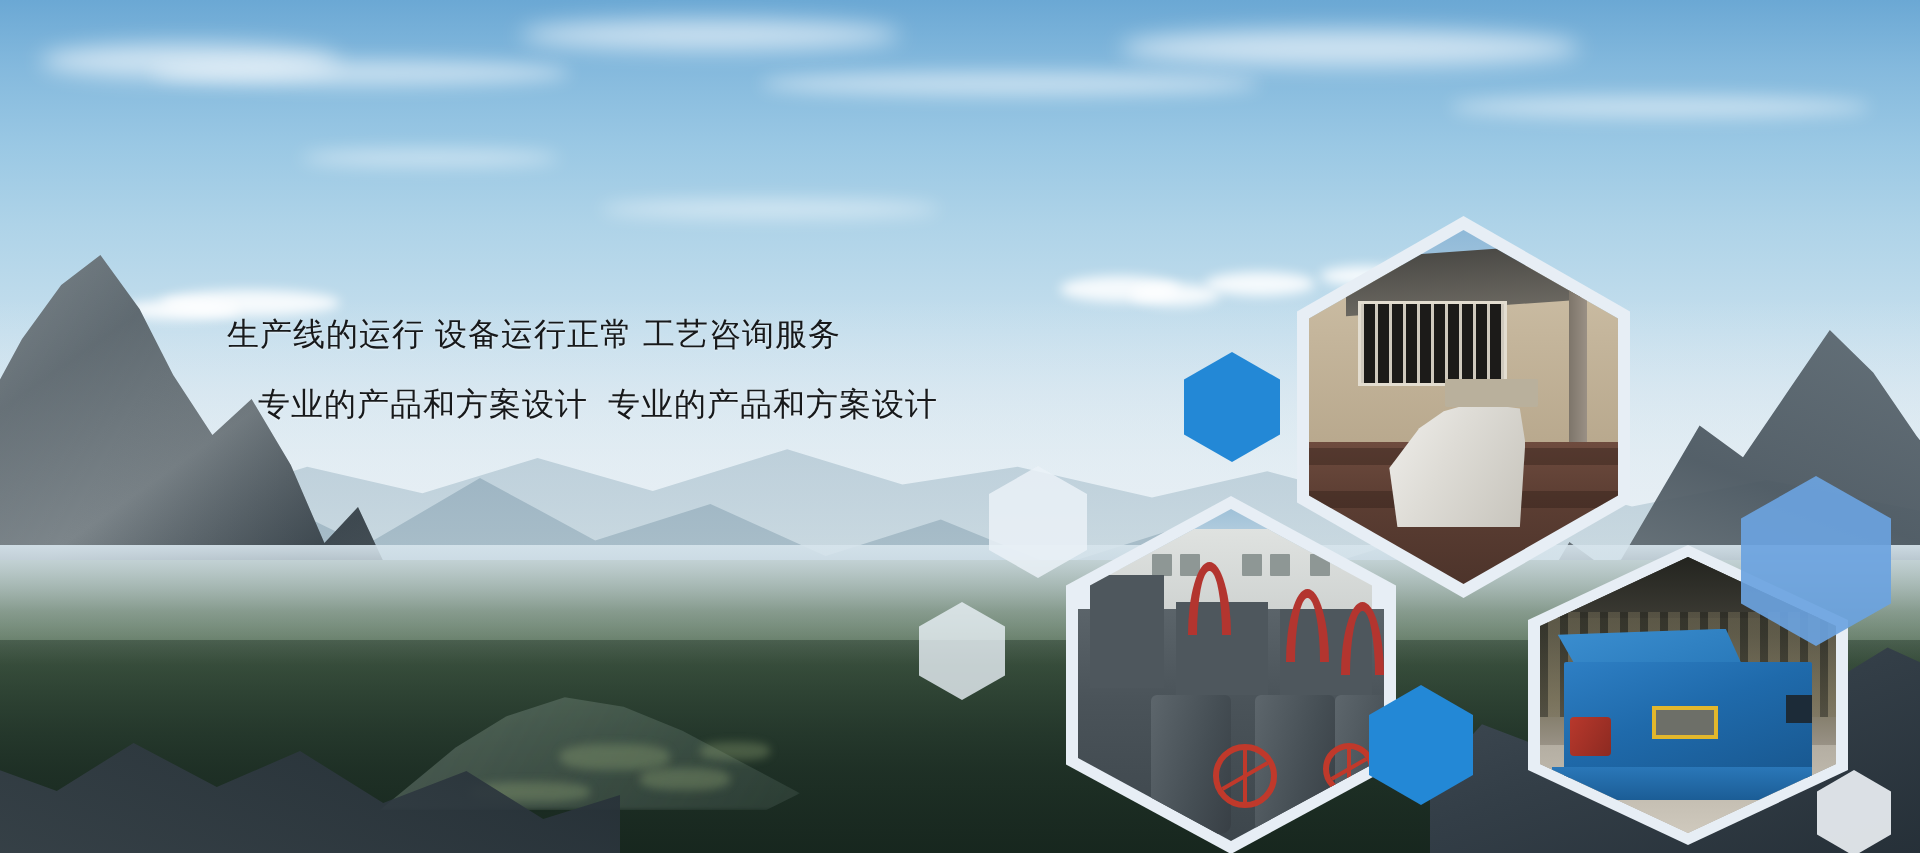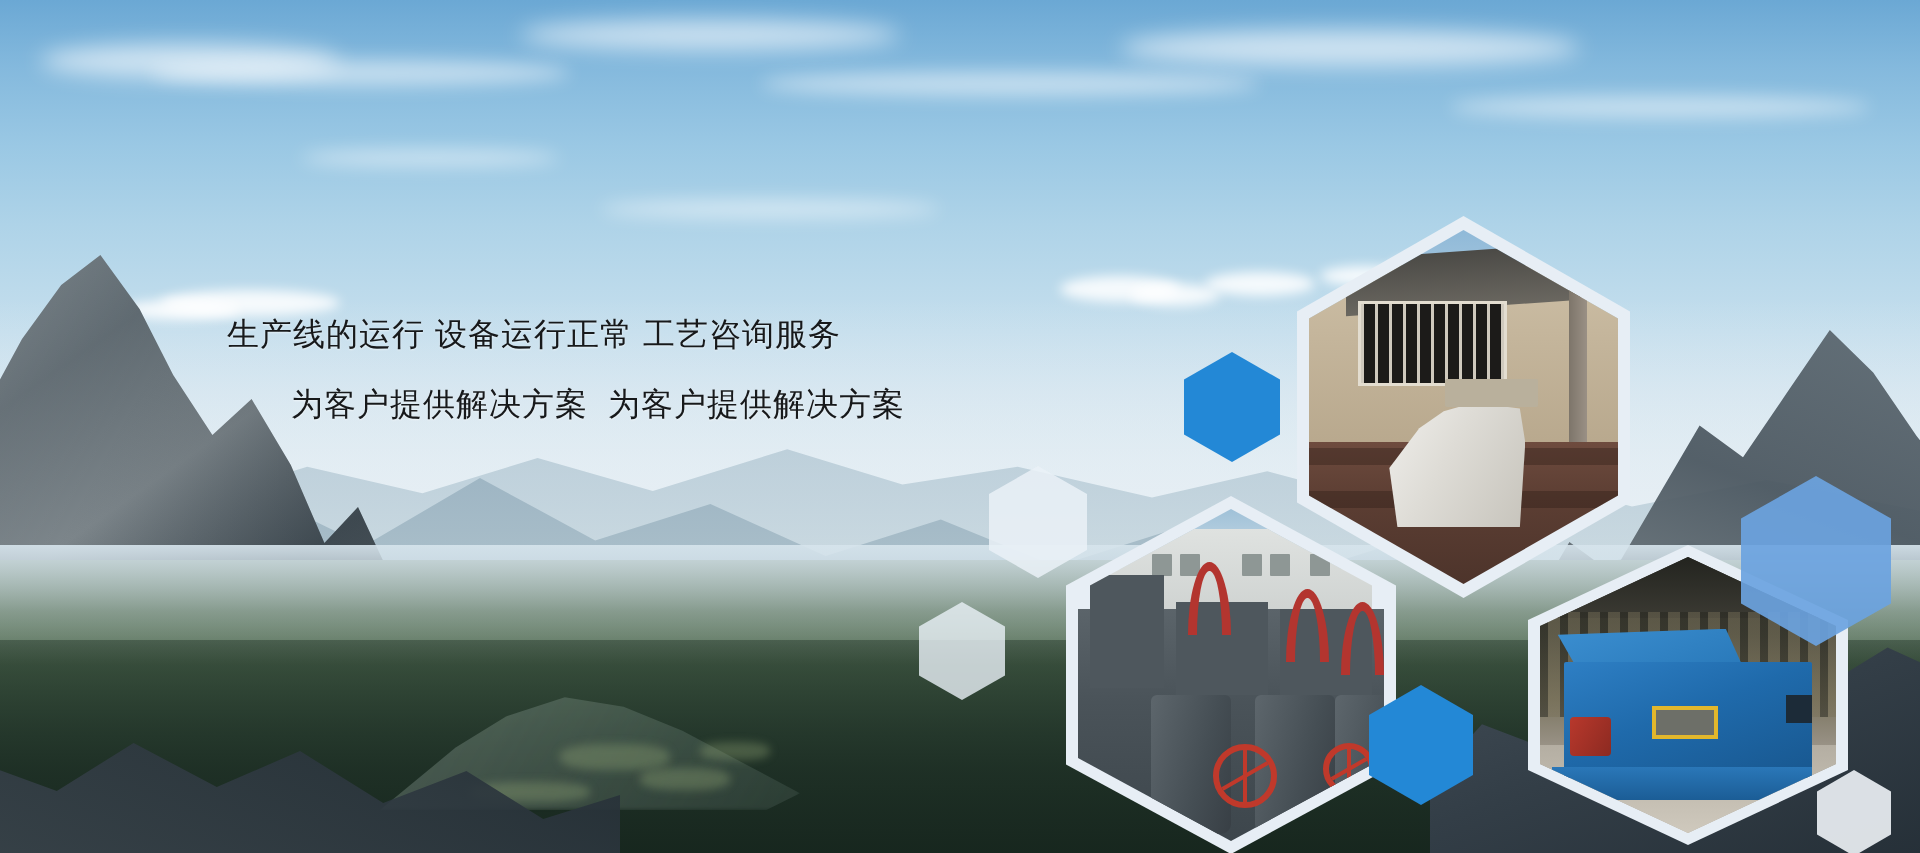--- a/index.html
+++ b/index.html
@@ -290,21 +290,21 @@
       <div class="field" style="left:470px; top:782px; width:120px; height:20px;"></div>
       <div class="field" style="left:700px; top:742px; width:70px;  height:18px;"></div>
     </div>
 
     <div class="rock-bottom-left"></div>
     <div class="rock-front"></div>
   </div>
 
   <div class="headline">
     <div class="line line-1">生产线的运行 设备运行正常 工艺咨询服务</div>
-    <div class="line line-2">为客户提供解决方案  为客户提供解决方案</div>
+    <div class="line line-2">专业的产品和方案设计  专业的产品和方案设计</div>
   </div>
 
   <div>
 
     <div class="hex-deco" style="left:1741px; top:476px; width:150px; height:170px; background:#6ba3e0; opacity:.92; z-index:5;"></div>
 
     <div class="hex-deco" style="left:989px; top:466px; width:98px; height:112px; background:#eaf1f7; opacity:.85; z-index:6;"></div>
 
     <div class="hex-deco" style="left:919px; top:602px; width:86px; height:98px; background:#eaf1f7; opacity:.8; z-index:6;"></div>
 

